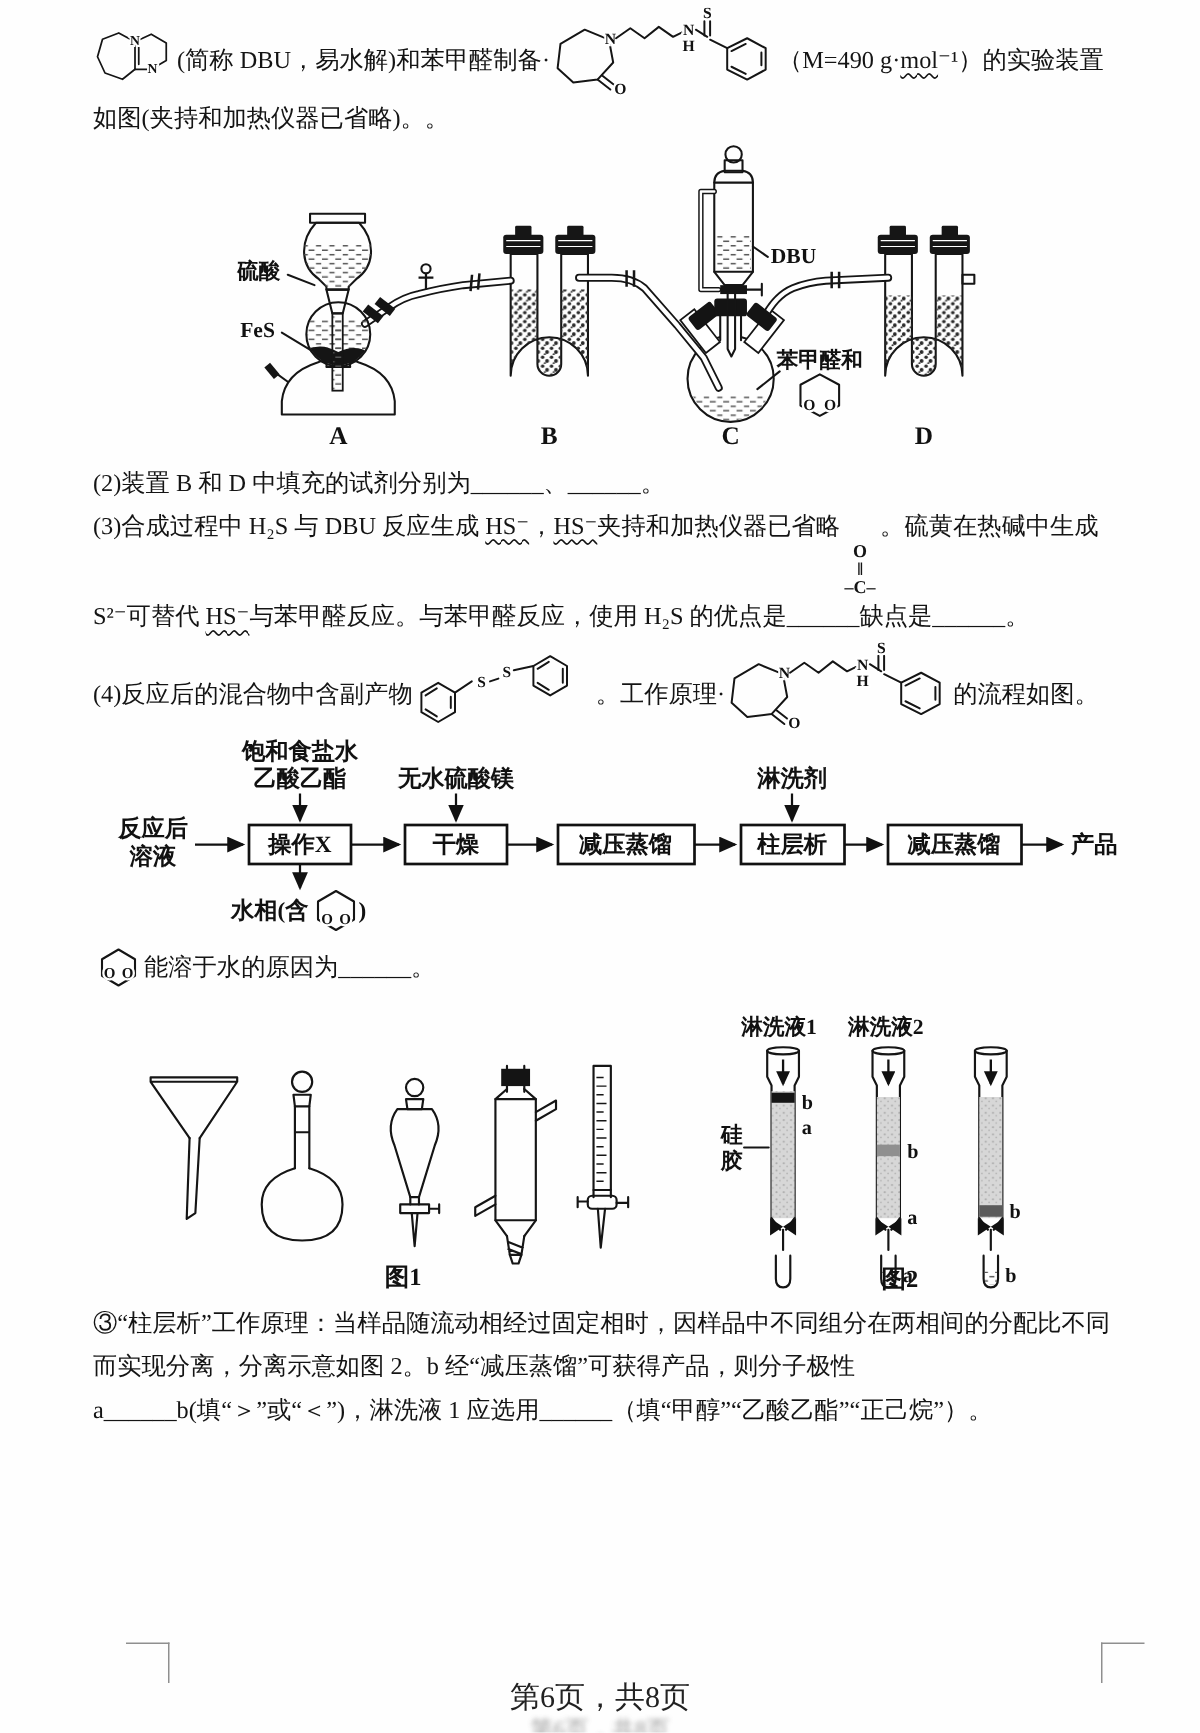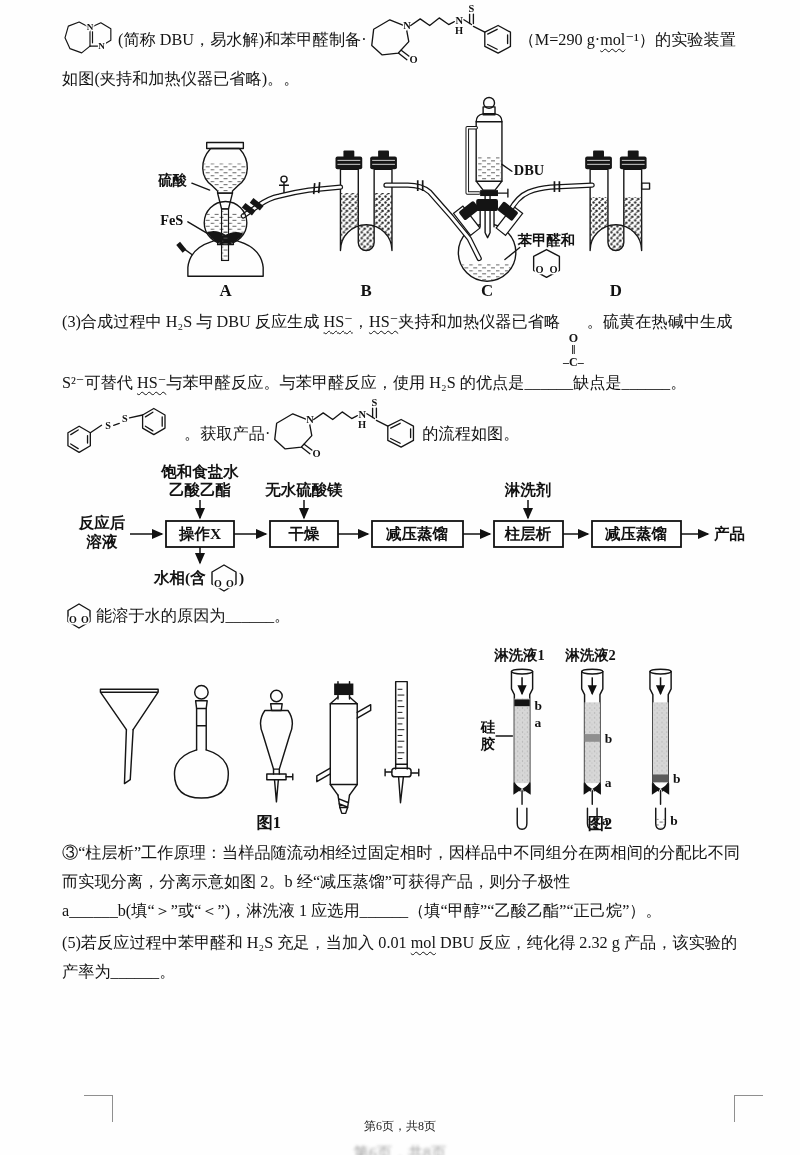--- a/index.html
+++ b/index.html
@@ -19,21 +19,21 @@
   .tube-i{fill:none;stroke:#ffffff;stroke-width:2.9;stroke-linecap:round;stroke-linejoin:round;}
   .lbl{font-size:14.5px;font-weight:600;fill:#111;font-family:"Liberation Serif",serif;}
   .big{font-size:17px;font-weight:600;fill:#111;text-anchor:middle;font-family:"Liberation Serif",serif;}
   .g{fill:none;stroke:#151515;stroke-width:1.5;stroke-linejoin:round;stroke-linecap:round;}
   .fbox{fill:#fff;stroke:#111;stroke-width:1.8;}
   .ftxt{font-size:15.5px;font-weight:600;fill:#111;text-anchor:middle;font-family:"Liberation Serif",serif;}
   .fl{stroke:#111;stroke-width:1.5;fill:none;marker-end:url(#far);}
   .fl2{stroke:#111;stroke-width:1.6;fill:none;marker-end:url(#far2);}
   .ab{font-size:14px;font-weight:700;fill:#111;font-family:"Liberation Serif",serif;}
   .fig-row{display:flex;align-items:flex-end;margin-top:4px;}
-  .footer{position:absolute;left:0;right:0;top:1118px;text-align:center;font-size:12px;color:#222;}
+  .footer{position:absolute;left:0;right:0;top:1118px;text-align:center;font-size:20px;color:#222;}
   .ghost{position:absolute;left:0;right:0;top:1143px;text-align:center;font-size:15.5px;color:#777;
          filter:blur(1.6px);opacity:.75;}
   .crop{position:absolute;width:28px;height:26px;border-top:1.5px solid #8f8f8f;}
   .crop.l{left:84px;top:1095px;border-right:1.5px solid #8f8f8f;}
   .crop.r{left:734px;top:1095px;border-left:1.5px solid #8f8f8f;}
 </style>
 </head>
 <body>
 
 <div class="content">
@@ -52,21 +52,21 @@
       <text class="atom" x="42" y="25">N</text>
       <path class="sk" d="M46,21 L56,14 L66,21 L76,13 L86,20 L92,17"></path>
       <text class="atom" x="97" y="19">N</text>
       <text class="atom" x="97" y="30">H</text>
       <path class="sk" d="M102,15 L110,20"></path>
       <path class="sk" d="M108,19 L108,9 M112,19 L112,9"></path>
       <text class="atom" x="110" y="7">S</text>
       <path class="sk" d="M112,22 L124,28"></path>
       <path class="sk" d="M124,28 L138,21 L151,28 L151,43 L138,50 L124,43 Z"></path>
       <path class="sk" d="M127,30 L137,25 M148,31 L148,40 M137,46 L127,41"></path>
-    </svg><span>（M=290 g·</span><span class="wavy">mol</span><span>⁻¹）的实验装置如图(夹持和加热仪器已省略)。。</span>
+    </svg><span>（M=490 g·</span><span class="wavy">mol</span><span>⁻¹）的实验装置如图(夹持和加热仪器已省略)。。</span>
   </p>
 
   <svg width="622" height="214" viewBox="0 0 622 216" style="display:block;margin-left:16px;margin-top:0px">
     <defs>
       <pattern id="liq" width="9" height="6" patternUnits="userSpaceOnUse">
         <path d="M0,1.5 h4 M5,4.5 h3.5" stroke="#555" stroke-width="0.9"></path>
       </pattern>
       <pattern id="gran" width="6" height="6" patternUnits="userSpaceOnUse">
         <circle cx="1.5" cy="1.5" r="1.2" fill="#2a2a2a"></circle>
         <circle cx="4.5" cy="4" r="1.3" fill="#2a2a2a"></circle>
@@ -207,39 +207,40 @@
         <text class="atom" x="477" y="181" style="font-size:10.5px">O</text>
       </g>
     </g>
 
     <text class="big" x="146" y="204">A</text>
     <text class="big" x="288" y="204">B</text>
     <text class="big" x="410" y="204">C</text>
     <text class="big" x="540" y="204">D</text>
   </svg>
 
+  <p>(2)装置 B 和 D 中填充的试剂分别为______、______。</p>
   <p>
     <span>(3)合成过程中 H₂S 与 DBU 反应生成 </span><span class="wavy">HS⁻</span><span>，</span><span class="wavy">HS⁻</span><span>夹持和加热仪器已省略</span><span class="stack">
         <span>O</span>
         <span>‖</span>
         <span>–C–</span>
       </span><span>。硫黄在热碱中生成 S²⁻可替代 </span><span class="wavy">HS⁻</span><span>与苯甲醛反应。与苯甲醛反应，使用 H₂S 的优点是______缺点是______。</span>
   </p>
   <p style="margin-top:2px">
-    <svg class="inline" width="122" height="56" viewBox="0 0 130 60" style="vertical-align:-18px">
+    <span>(4)反应后的混合物中含副产物</span><svg class="inline" width="122" height="56" viewBox="0 0 130 60" style="vertical-align:-18px">
       <path class="sk" d="M18,27 L30,34 L30,48 L18,55 L6,48 L6,34 Z"></path>
       <path class="sk" d="M27,37 L27,45 M17,51 L9,46 M9,36 L17,31"></path>
       <path class="sk" d="M30,34 L42,26"></path>
       <text class="atom" x="49" y="30">S</text>
       <path class="sk" d="M55,26 L61,24"></path>
       <text class="atom" x="67" y="23">S</text>
       <path class="sk" d="M72,18 L86,15"></path>
       <path class="sk" d="M98,8 L110,15 L110,29 L98,36 L86,29 L86,15 Z"></path>
       <path class="sk" d="M107,17 L107,27 M97,32 L89,27 M89,17 L97,12"></path>
-    </svg><span>。获取产品·</span><svg class="inline" width="152" height="60" viewBox="0 0 160 62" style="vertical-align:-20px">
+    </svg><span>。工作原理·</span><svg class="inline" width="152" height="60" viewBox="0 0 160 62" style="vertical-align:-20px">
       <path class="sk" d="M24,15 L41,22 L44,38 L33,50 L16,52 L5,42 L7,25 Z"></path>
       <path class="sk" d="M33,50 L42,57 M36,47 L45,54"></path>
       <text class="atom" x="49" y="60">O</text>
       <text class="atom" x="42" y="25">N</text>
       <path class="sk" d="M46,21 L56,14 L66,21 L76,13 L86,20 L92,17"></path>
       <text class="atom" x="97" y="19">N</text>
       <text class="atom" x="97" y="30">H</text>
       <path class="sk" d="M102,15 L110,20"></path>
       <path class="sk" d="M108,19 L108,9 M112,19 L112,9"></path>
       <text class="atom" x="110" y="7">S</text>
@@ -405,22 +406,19 @@
         <path class="g" d="M190,176 L190,192 Q190,198 195,198 Q200,198 200,192 L200,176"></path>
         <text class="ab" x="208" y="150">b</text>
         <text class="ab" x="205" y="194">b</text>
       </g>
       <text class="big" x="132" y="198">图2</text>
     </svg>
   </div>
 
   <p style="margin-top:2px">③“柱层析”工作原理：当样品随流动相经过固定相时，因样品中不同组分在两相间的分配比不同而实现分离，分离示意如图 2。b 经“减压蒸馏”可获得产品，则分子极性 a______b(填“＞”或“＜”)，淋洗液 1 应选用______（填“甲醇”“乙酸乙酯”“正己烷”）。</p>
 
-  <p style="margin-top:3px">
-    <span>(5)若反应过程中苯甲醛和 H₂S 充足，当加入 0.01 </span><span class="wavy">mol</span><span> DBU 反应，纯化得 2.32 g 产品，该实验的产率为______。</span>
-  </p>
 
 </div>
 
 <div class="crop l"></div>
 <div class="crop r"></div>
 <div class="footer">第6页，共8页</div>
 <div class="ghost">第6页，共8页</div>
 
 </body></html>

